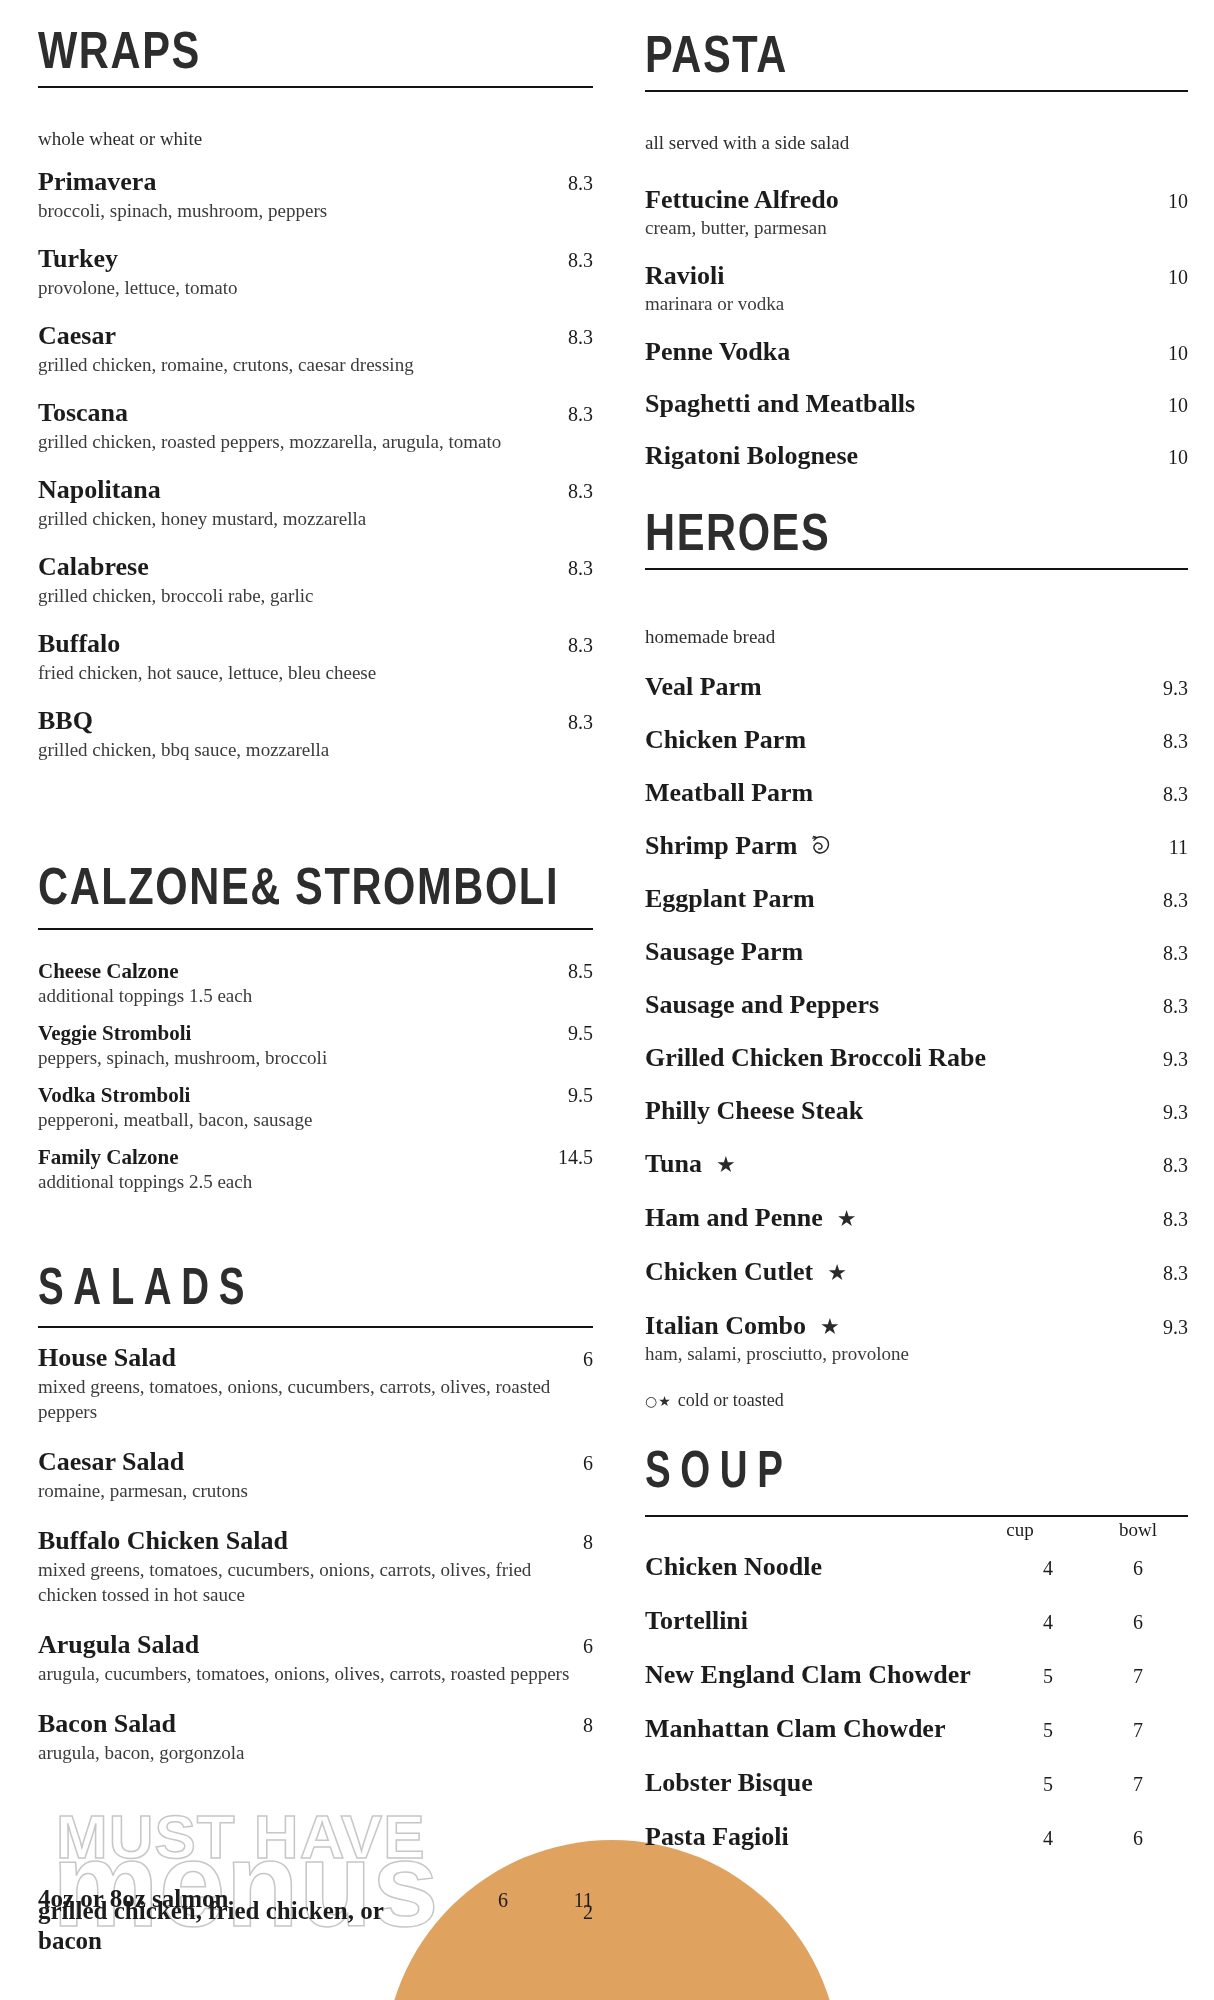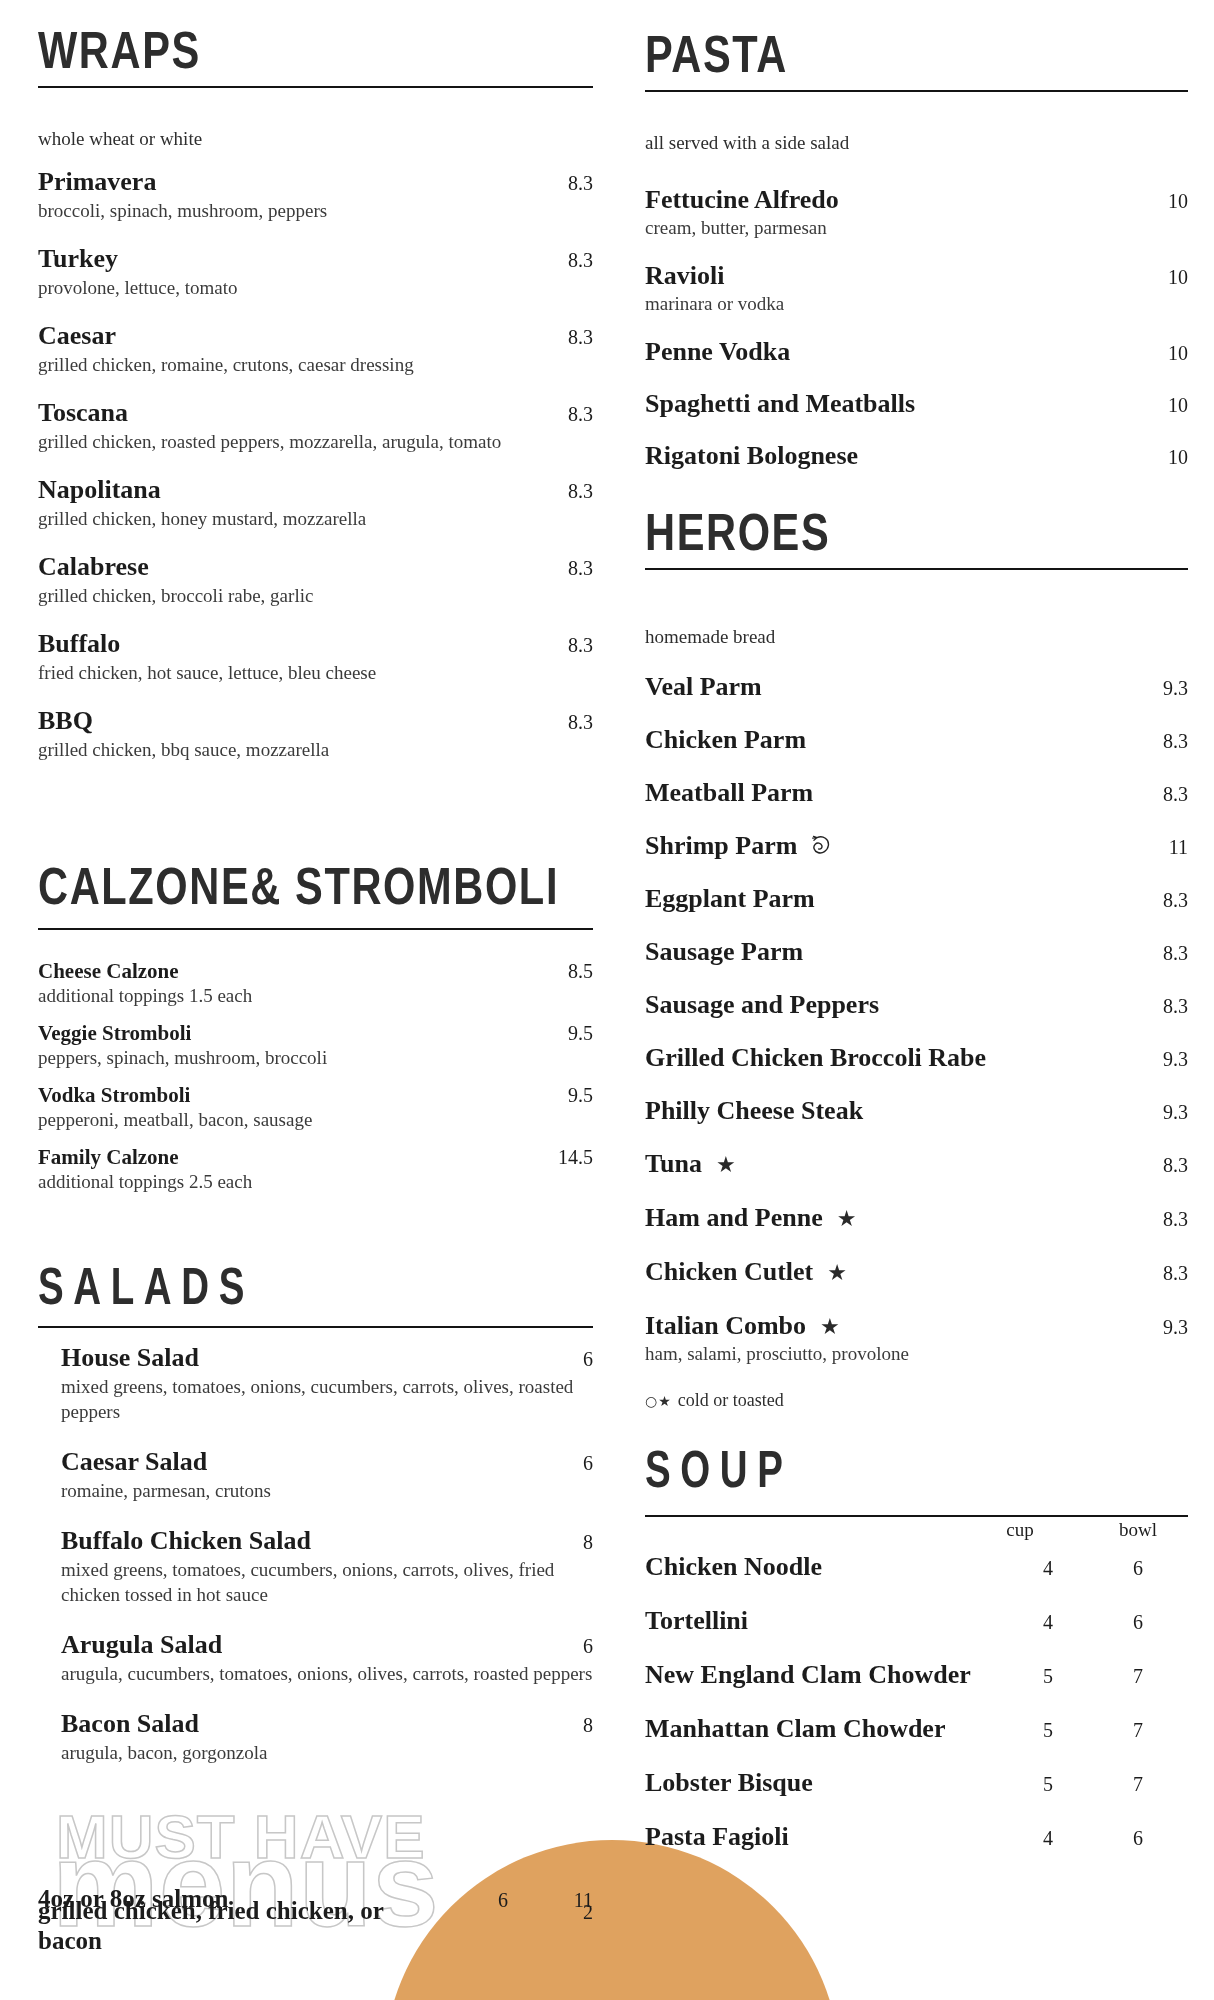--- a/index.html
+++ b/index.html
@@ -33,21 +33,21 @@
   #sec-soup .hd{line-height:64px;}
   #sec-soup .rule{margin-top:14px;}
 
   .note{font-size:19px;line-height:22px;color:#2e2e2e;margin-top:40px;}
   #sec-heroes .note{margin-top:56px;}
 
   .items{margin-top:16px;}
   #sec-pasta .items{margin-top:30px;}
   #sec-heroes .items{margin-top:24px;}
   #sec-calzone .items{margin-top:28px;}
-  #sec-salads .items{margin-top:14px;margin-left:23px;}
+  #sec-salads .items{margin-top:14px;}
   #sec-soup .items{margin-top:10px;}
 
   .mi{margin-bottom:20px;}
   .row{display:flex;justify-content:space-between;align-items:baseline;}
   .nm{font-weight:bold;font-size:26px;line-height:32px;color:#1c1c1c;}
   .pr{font-size:20px;color:#1c1c1c;padding-left:10px;}
   .ds{font-size:19px;line-height:25px;color:#3b3b3b;max-width:535px;}
 
   #sec-calzone .nm{font-size:21px;line-height:26px;}
   #sec-calzone .ds{line-height:24px;}

